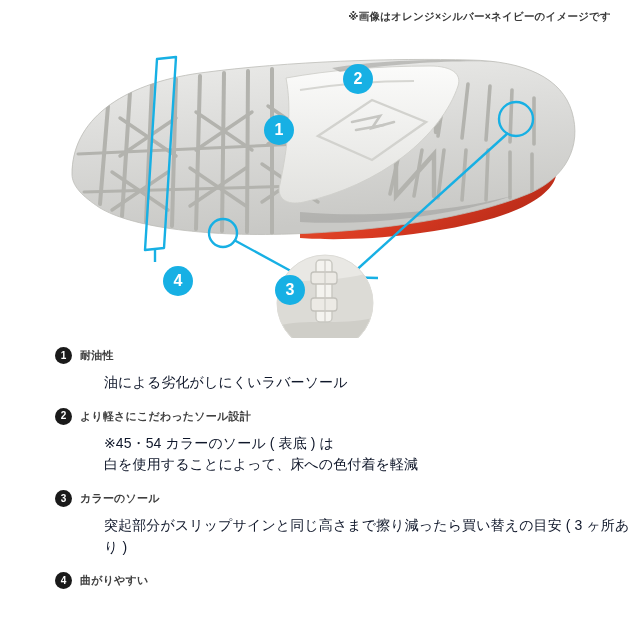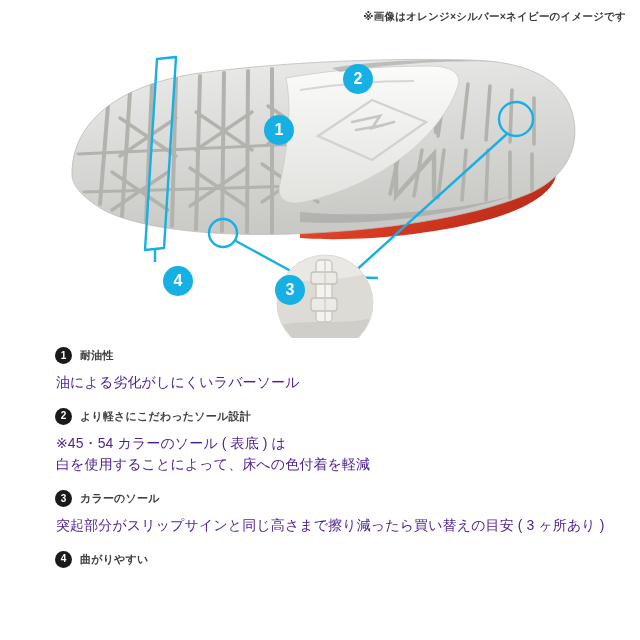--- a/index.html
+++ b/index.html
@@ -11,21 +11,21 @@
     font-family: "Liberation Sans", "DejaVu Sans", sans-serif;
     color: #231f20;
     overflow: hidden;
     position: relative;
   }
 
   
   .disclaimer {
     position: absolute;
     top: 10px;
-    right: 14px;
+    right: 29px;
     font-size: 10.5px;
     font-weight: 700;
     letter-spacing: 0.2px;
     color: #3a3a3a;
     white-space: nowrap;
   }
 
   
   .hero {
     position: absolute;
@@ -89,23 +89,24 @@
   }
   .f-title {
     font-size: 11px;
     font-weight: 700;
     color: #404040;
     letter-spacing: 0.2px;
   }
   .f-body {
     font-size: 14px;
     line-height: 1.55;
-    color: #4c1d95;
+    color: #0f172a;
     letter-spacing: 0.1px;
     padding-left: 1px;
+    margin-left: 48px;
   }
   .f-body .ln { display: block; }
 </style>
 </head>
 <body>
 
 <div class="disclaimer">※画像はオレンジ×シルバー×ネイビーのイメージです</div>
 
 <div class="hero">
   <svg viewBox="0 0 640 312" xmlns="http://www.w3.org/2000/svg">

